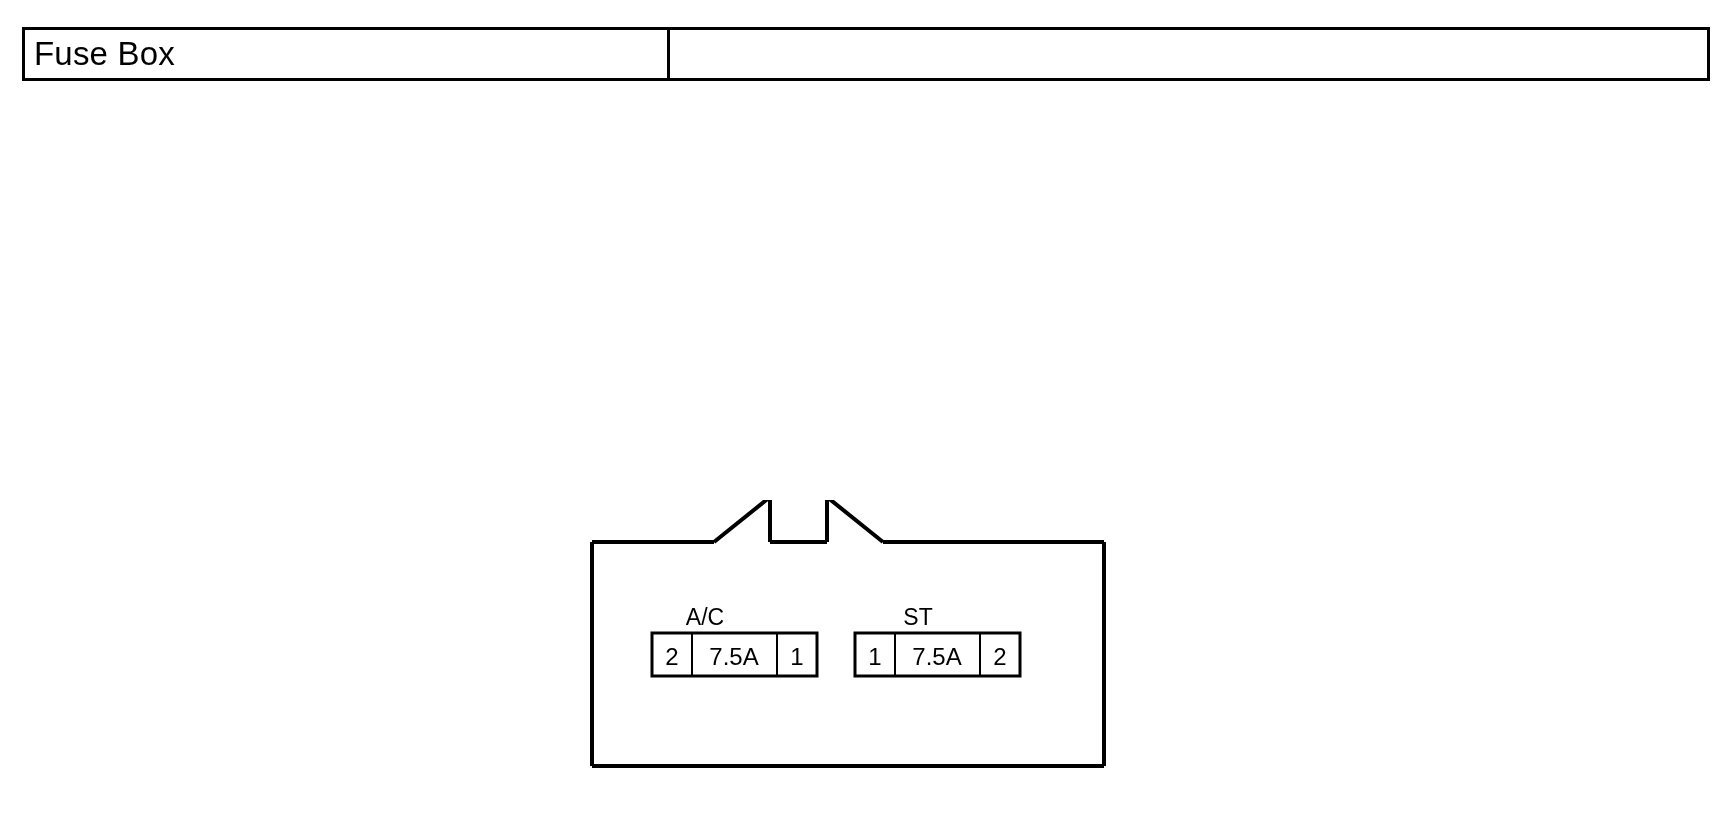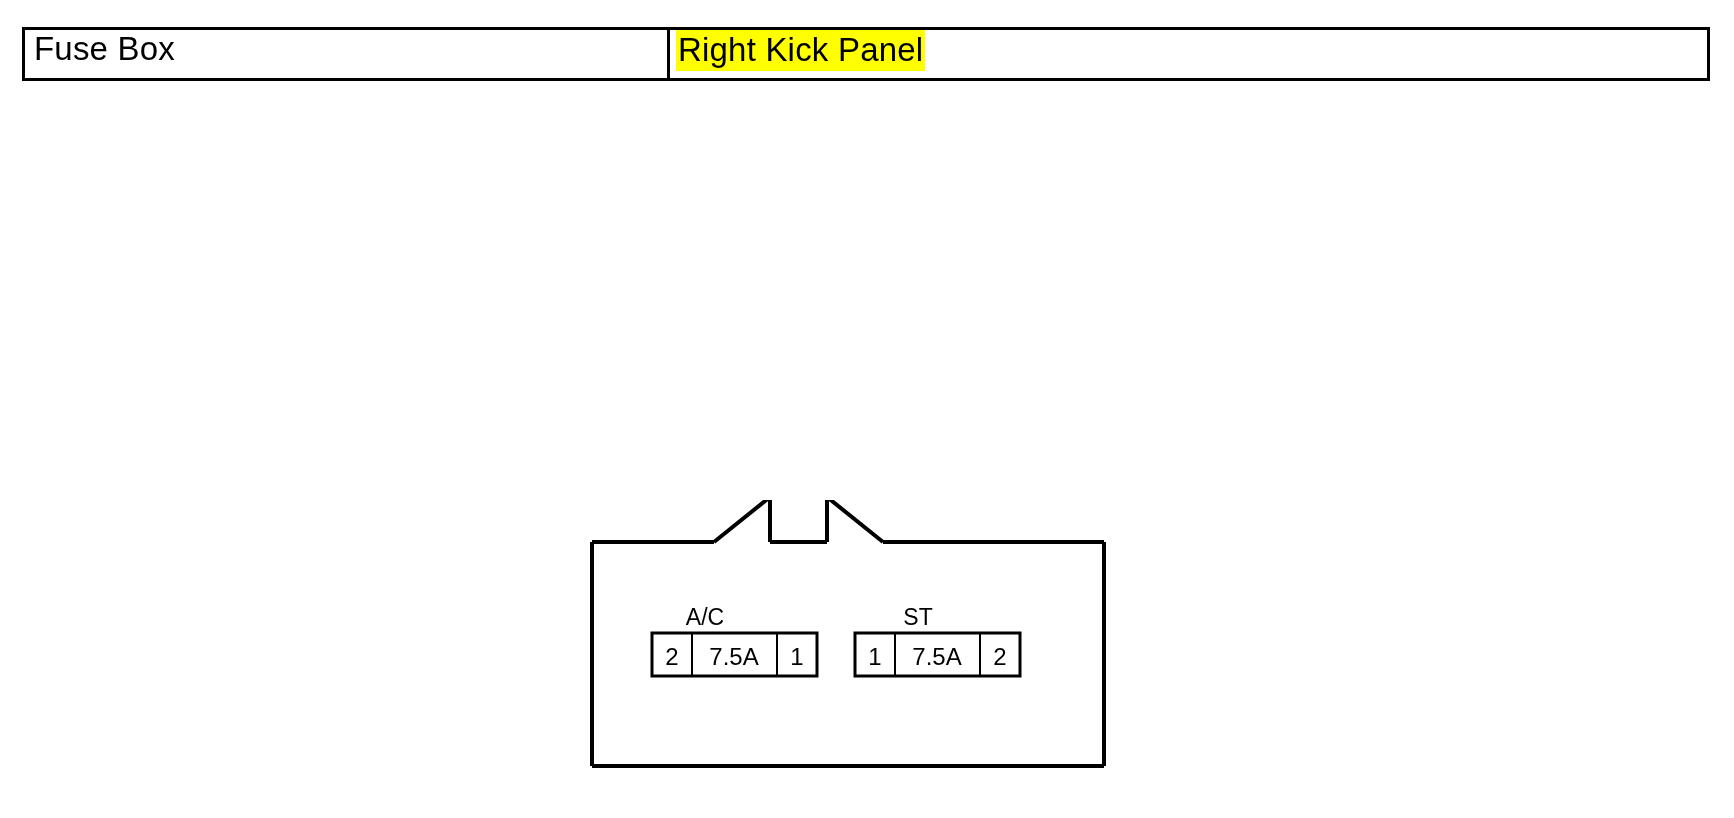--- a/index.html
+++ b/index.html
@@ -23,21 +23,21 @@
     top: 27px;
     width: 1688px;
     height: 54px;
     border: 3px solid #000000;
     box-sizing: border-box;
     display: flex;
     background: #ffffff;
   }
   .header-cell {
     display: flex;
-    align-items: flex-start;
+    align-items: center;
     box-sizing: border-box;
     height: 100%;
     overflow: hidden;
   }
   .header-cell-left {
     width: 645px;
     border-right: 3px solid #000000;
     padding-left: 9px;
   }
   .header-cell-right {
@@ -79,23 +79,20 @@
     fill: #000000;
   }
 </style>
 </head>
 <body>
 
 <div class="header-table">
   <div class="header-cell header-cell-left">
     <span class="header-text">Fuse Box</span>
   </div>
-  <div class="header-cell header-cell-right">
-    <span class="header-text hl">Right Kick Panel</span>
-  </div>
 </div>
 
 <div class="diagram">
   <svg width="560" height="290" viewBox="0 0 560 290" xmlns="http://www.w3.org/2000/svg">
 
     <g>
       <rect x="18" y="42" width="512" height="224" fill="#ffffff" stroke="none"></rect>
 
       <line x1="18" y1="42" x2="140" y2="42" stroke="#000000" stroke-width="4"></line>
 

